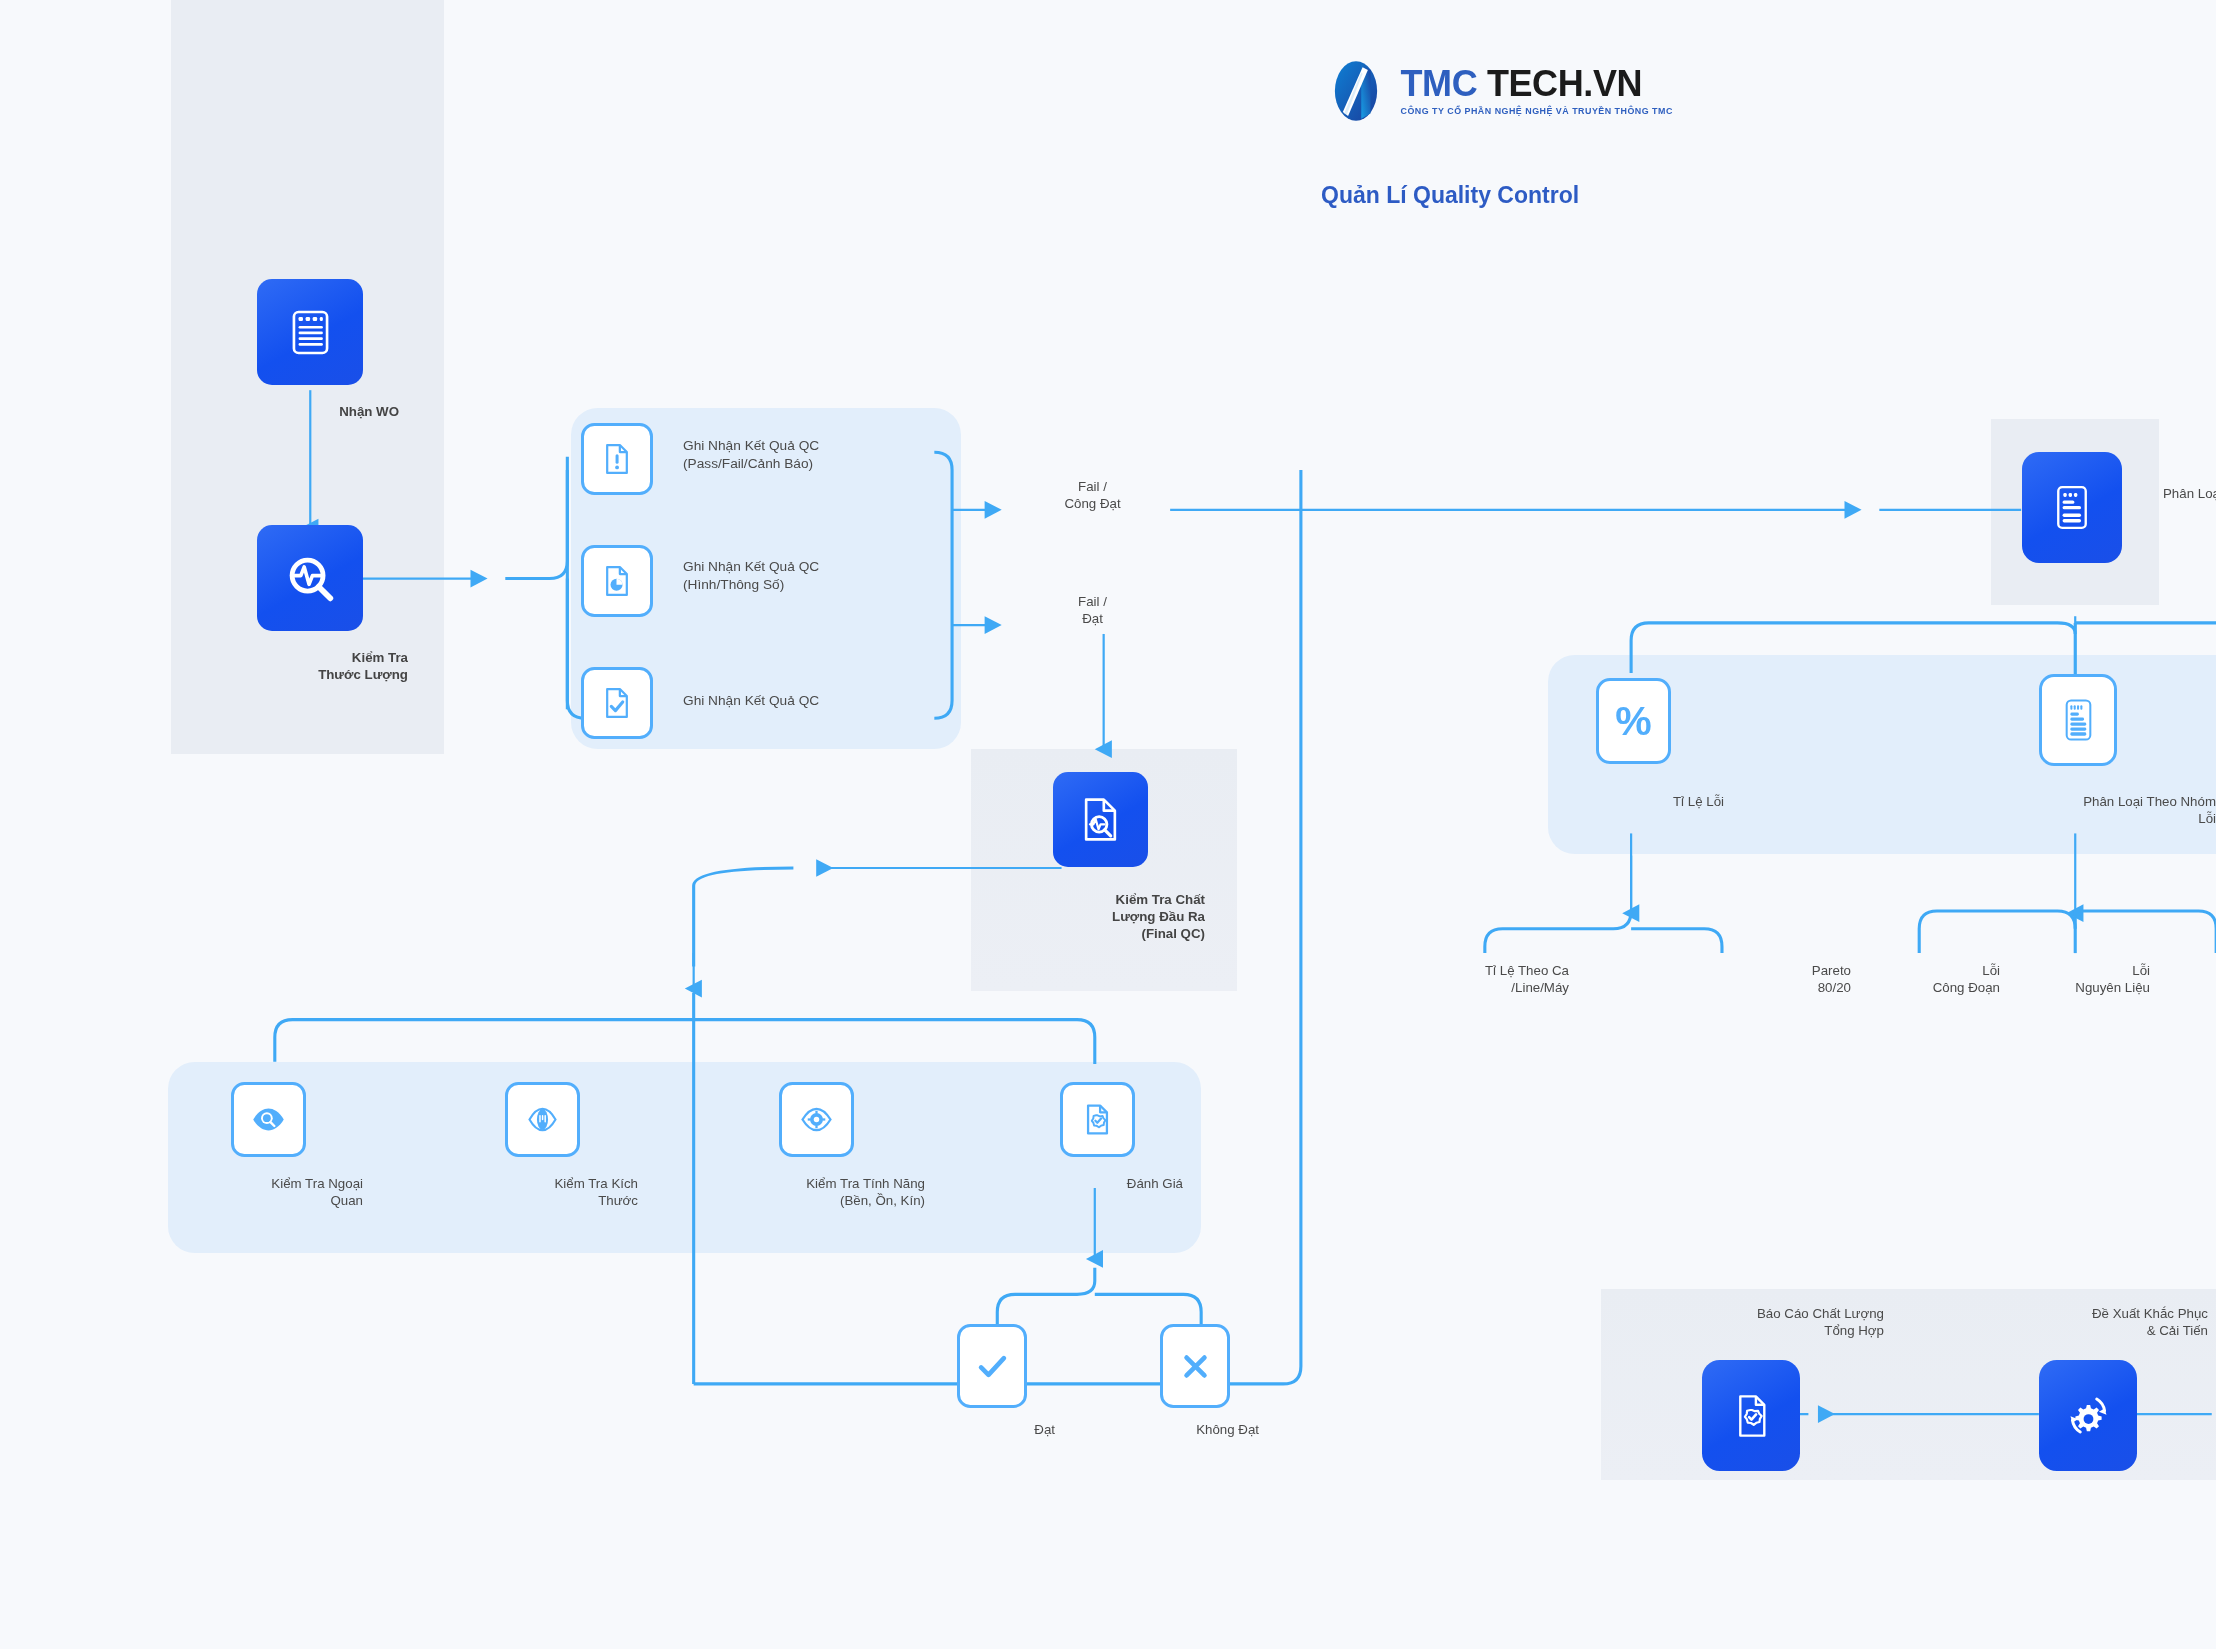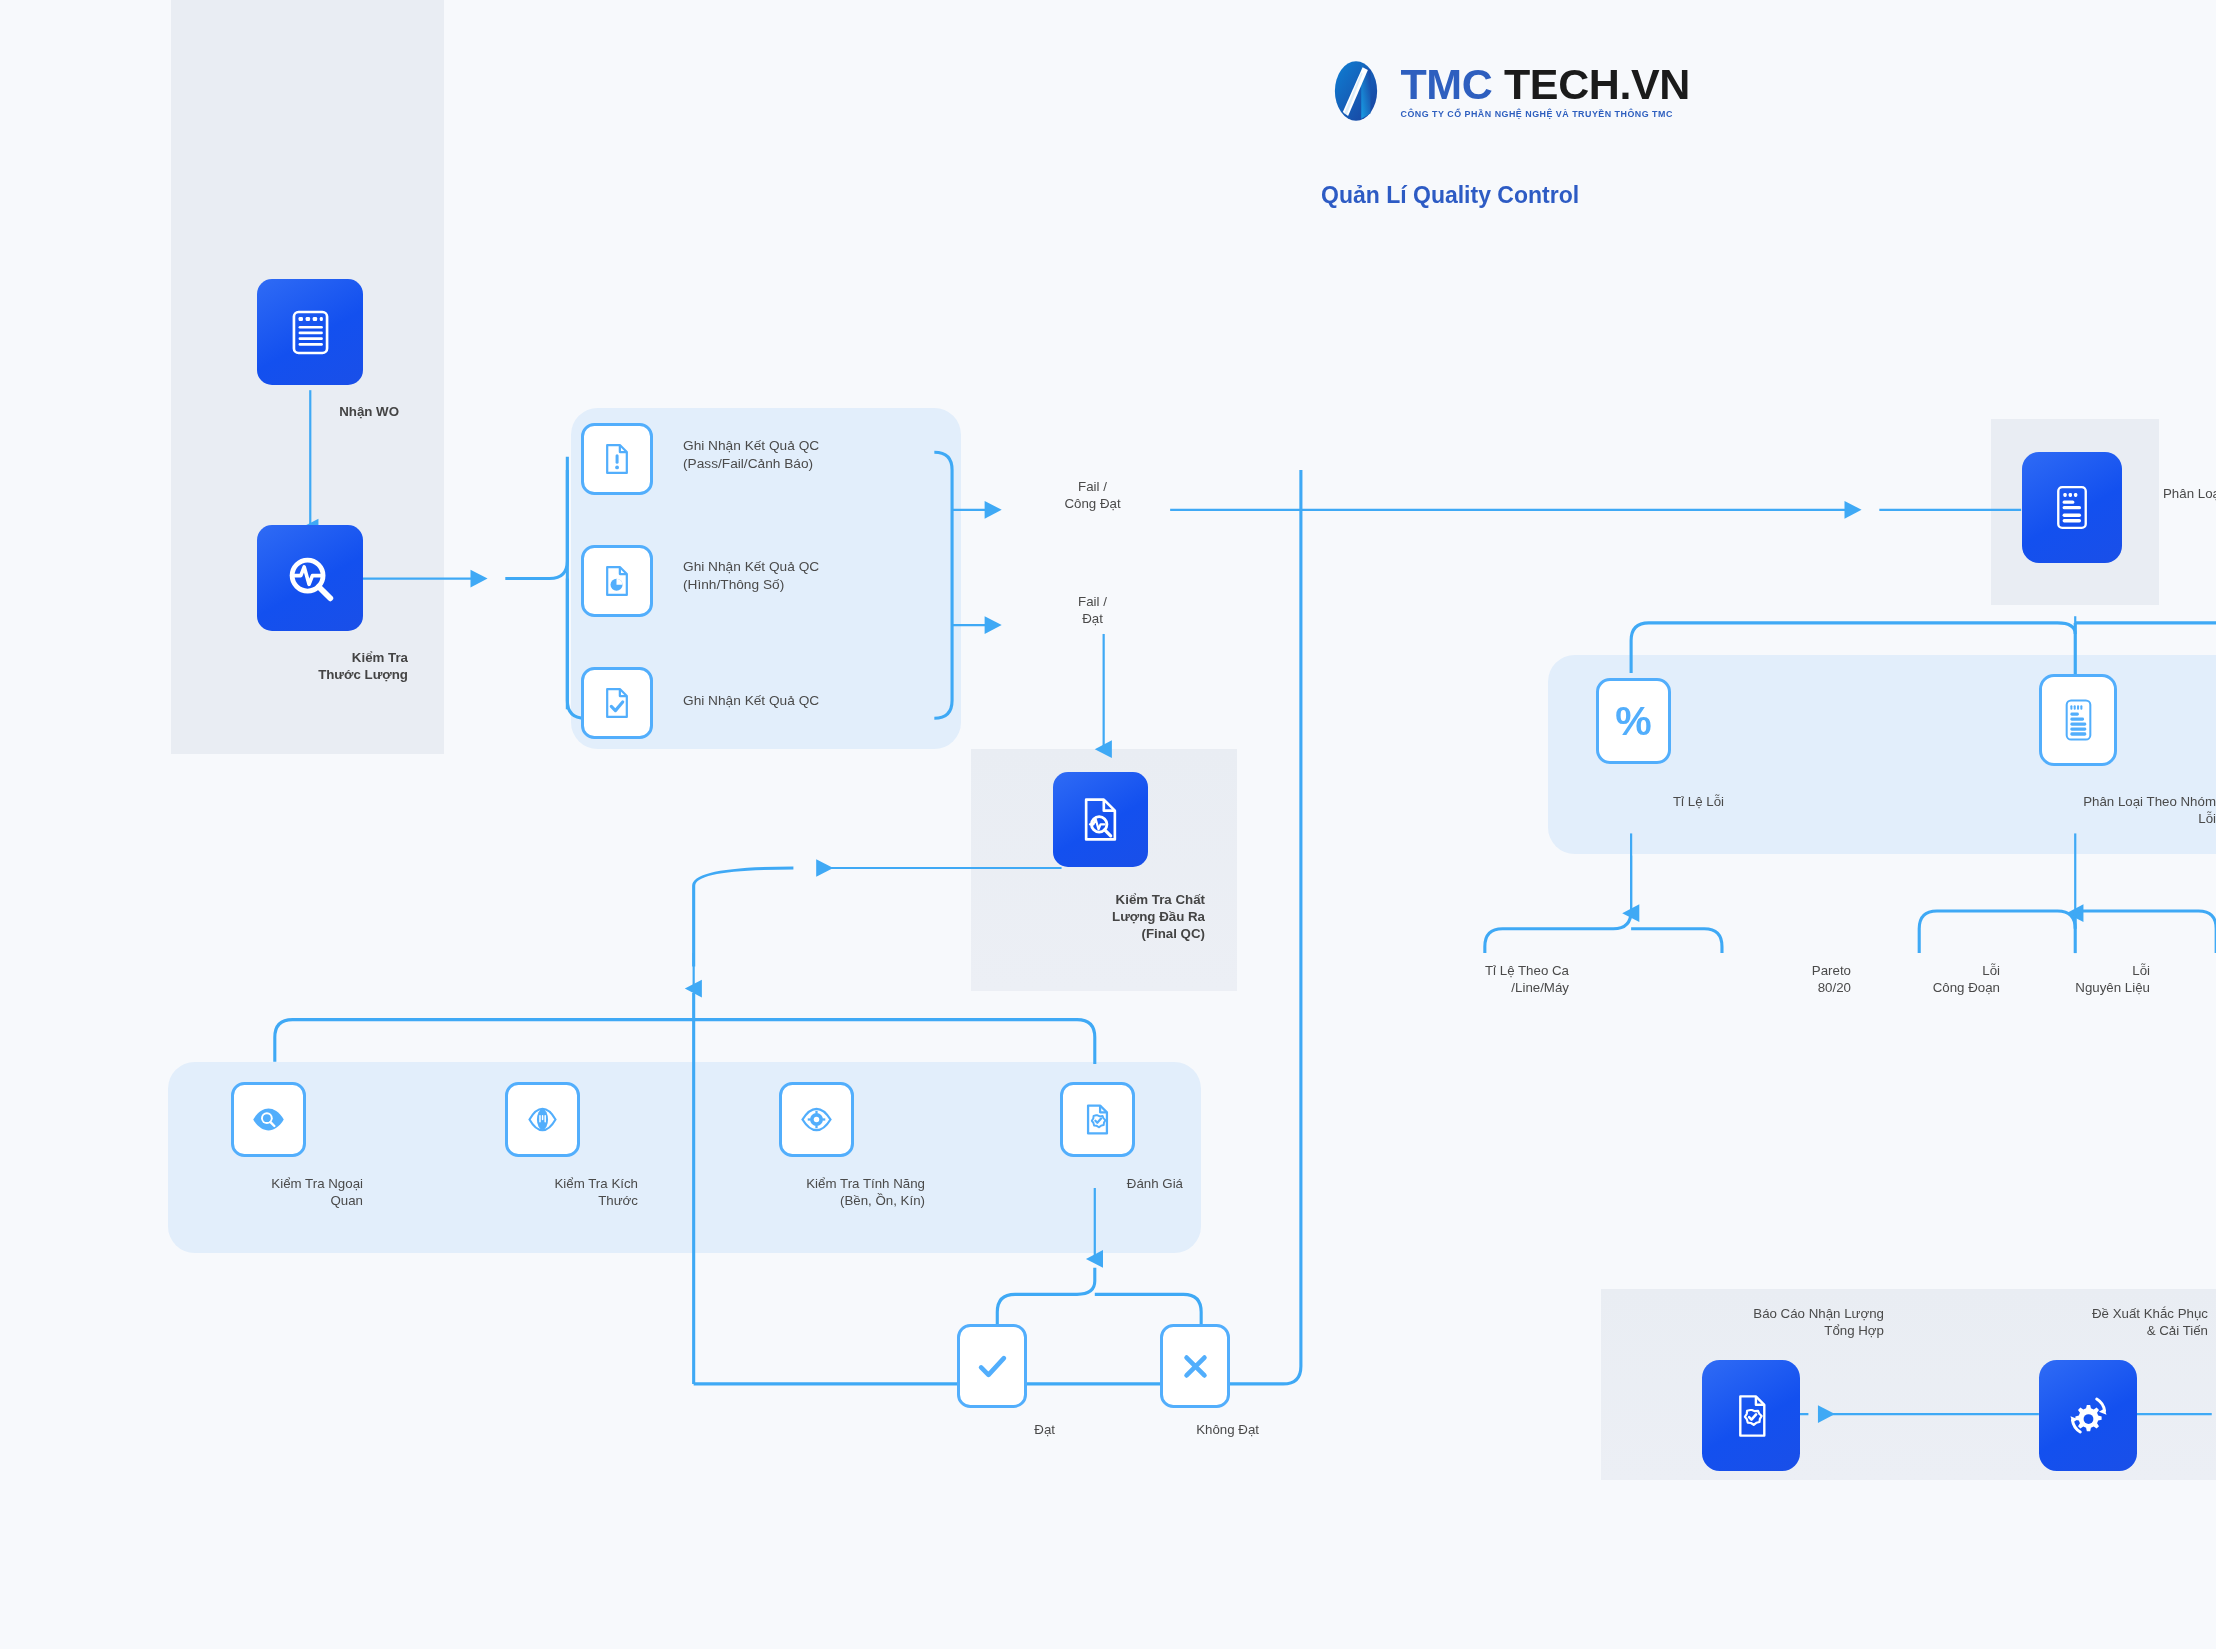--- a/index.html
+++ b/index.html
@@ -34,21 +34,21 @@
   }
   .label.left{text-align:left;}
   .label.bold{font-weight:600;color:#444;}
   .edge-label{
     position:absolute;color:#4a4a4a;font-size:13.3px;line-height:1.3;
     text-align:center;white-space:pre-line;font-weight:500;
   }
   .brand-wrap{position:absolute;display:flex;align-items:center;gap:11.5px;}
   .brand-mark{width:66px;height:66px;position:relative;}
   .brand-text-main{
-    font-size:43px;font-weight:700;letter-spacing:-0.4px;line-height:1;
+    font-size:36px;font-weight:700;letter-spacing:-0.4px;line-height:1;
     font-family:"Liberation Sans",sans-serif;
   }
   .brand-tmc{color:#2e5fbf;}
   .brand-tech{color:#1b1b1b;}
   .brand-sub{
     font-size:8.9px;color:#2e5fbf;letter-spacing:0.5px;font-weight:700;
     margin-top:3.5px;
   }
   #page-title{
     position:absolute;font-size:23px;font-weight:700;color:#2d5bc4;
@@ -368,21 +368,21 @@
   <div class="label" style="left:1705px;top:962px;width:146px;">Pareto
 80/20</div>
 
   <div class="label" style="left:1840px;top:962px;width:160px;">Lỗi
 Công Đoạn</div>
   <div class="label" style="left:2004px;top:962px;width:146px;">Lỗi
 Nguyên Liệu</div>
   <div class="label" style="left:2145px;top:962px;width:146px;">Lỗi
 Thao Tác</div>
 
-  <div class="label" style="left:1618px;top:1305px;width:266px;">Báo Cáo Nhận Lượng
+  <div class="label" style="left:1618px;top:1305px;width:266px;">Báo Cáo Chất Lượng
 Tổng Hợp</div>
   <div class="tile solid" style="left:1702px;top:1360px;width:98px;height:111px;border-radius:17.7px;">
     <svg width="45" height="52" viewBox="0 0 22 26">
       <path d="M5.4,3.2 h7.8 l4.2,4.2 v15.4 h-12 z" fill="none" stroke="#fff" stroke-width="1.2" stroke-linejoin="round"></path>
       <path d="M13.2,3.2 v4.2 h4.2" fill="none" stroke="#fff" stroke-width="1.2" stroke-linejoin="round"></path>
       <path d="M11.2,10 l1.5,0.6 l1.6,-0.2 l0.6,1.5 l1.2,1.1 l-0.9,1.4 l-0.2,1.6 l-1.6,0.4 l-1.3,1 l-1.4,-0.9 l-1.6,-0.2 l-0.4,-1.6 l-1,-1.3 l0.9,-1.4 l0.2,-1.6 l1.6,-0.4 Z" fill="none" stroke="#fff" stroke-width="1.1" stroke-linejoin="round"></path>
       <path d="M9.8,13.6 l1.2,1.2 l2.3,-2.6" fill="none" stroke="#fff" stroke-width="1.3" stroke-linecap="round" stroke-linejoin="round"></path>
     </svg>
   </div>
 

